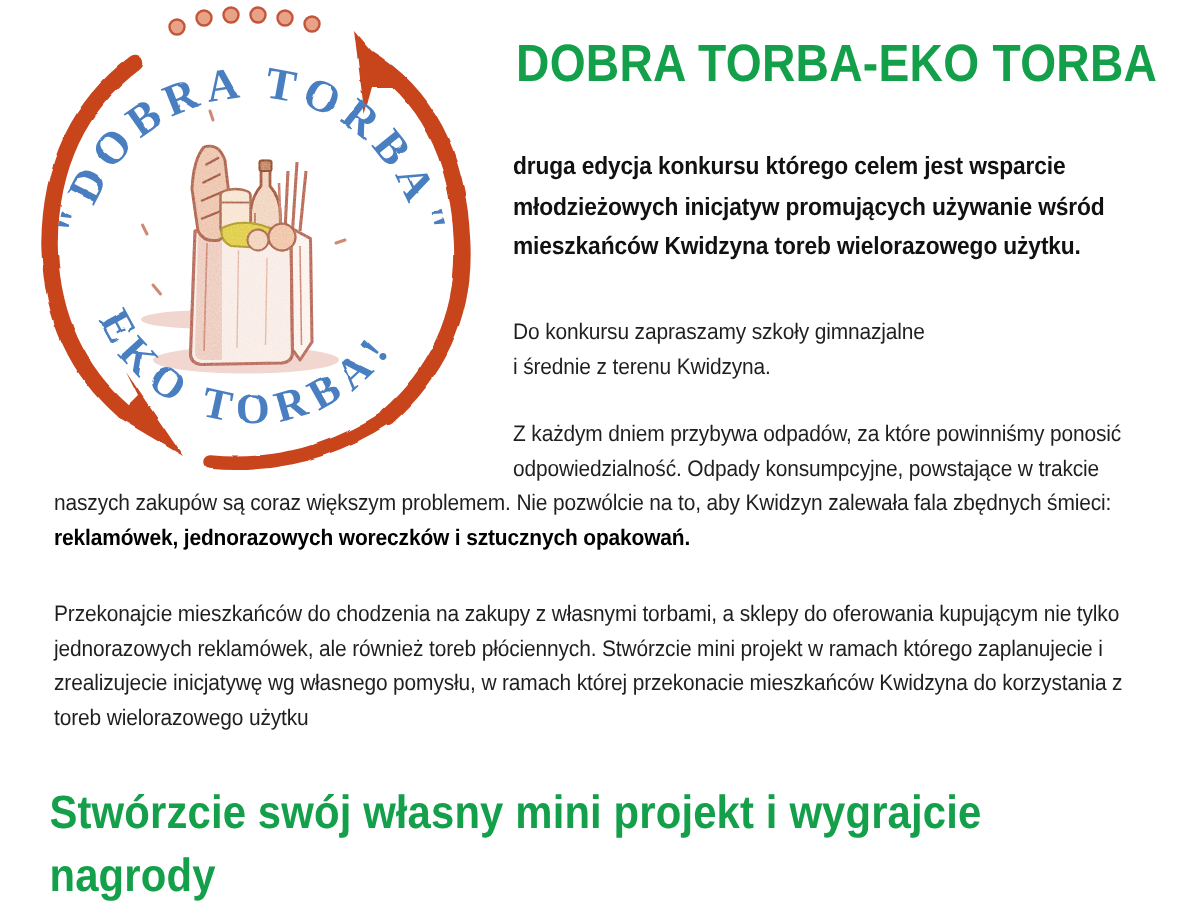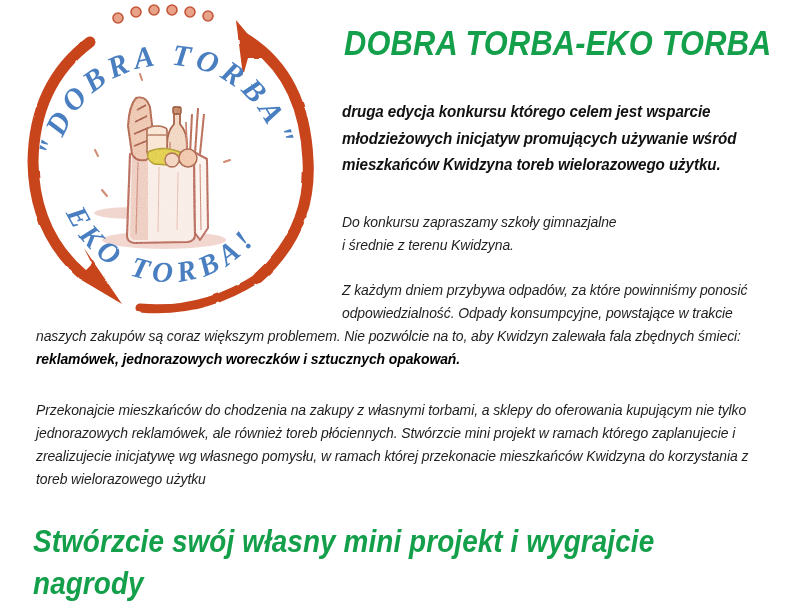--- a/index.html
+++ b/index.html
@@ -15,21 +15,20 @@
     font-family: "Liberation Sans", "DejaVu Sans", sans-serif;
     color: #1b1b1b;
     position: relative;
   }
 
   .poster {
     position: relative;
     width: 704px;
     height: 611px;
     background: #ffffff;
-    font-style: italic;
   }
 
   
   .logo-wrap {
     position: absolute;
     left: 12px;
     top: 2px;
     width: 312px;
     height: 312px;
   }

